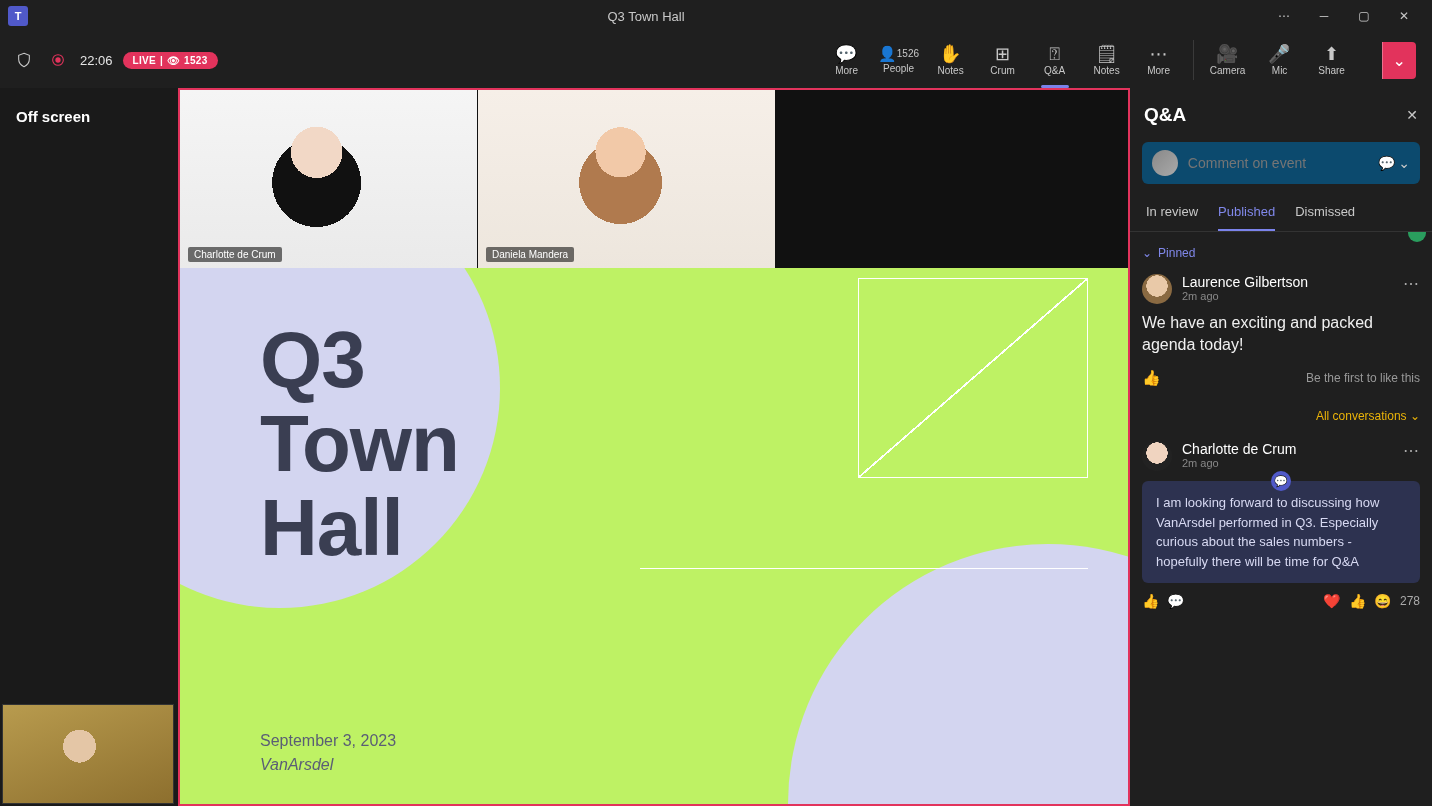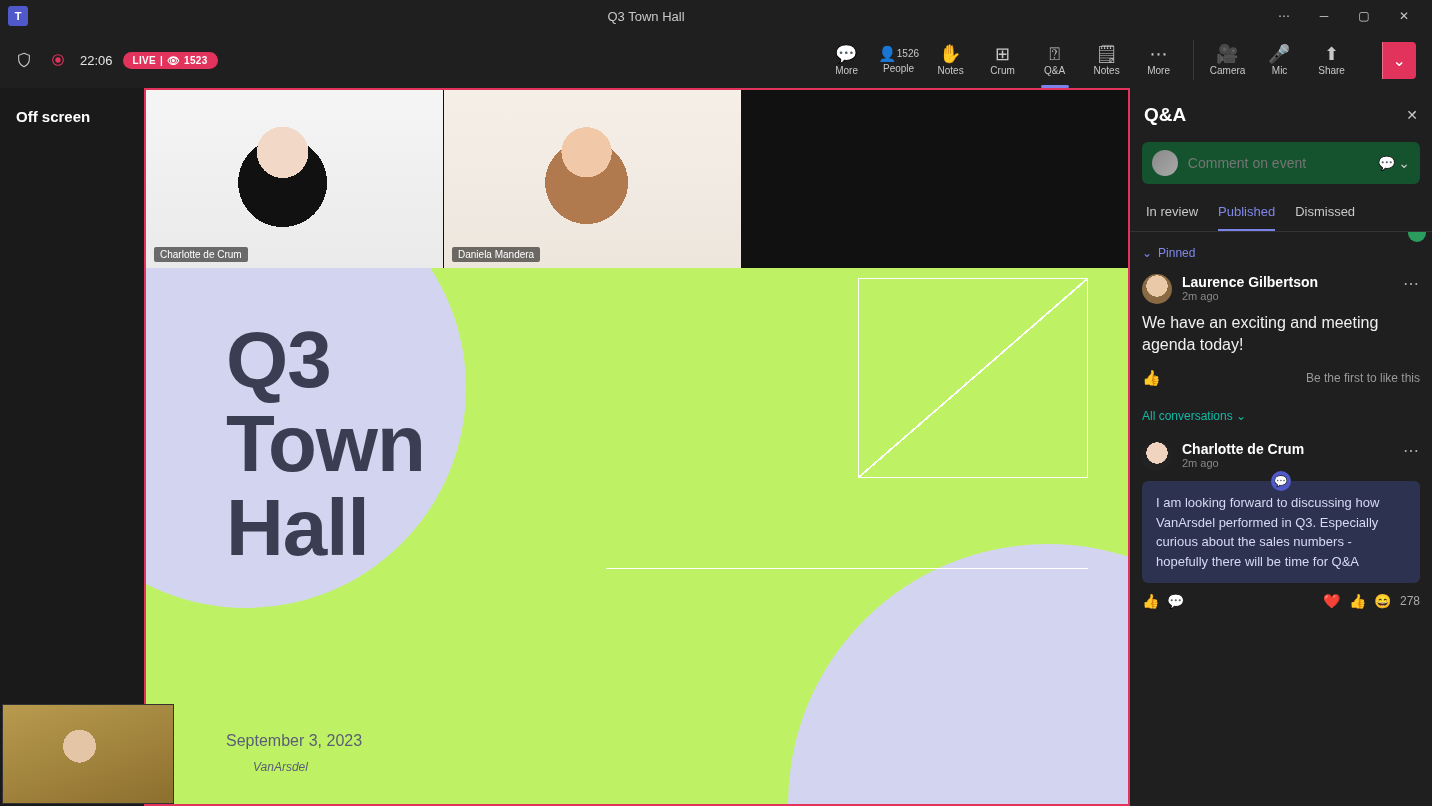--- a/index.html
+++ b/index.html
@@ -16,62 +16,62 @@
   .live-badge .eye { font-size: 10px; }
   .tool-spacer { flex: 1; }
   .tool-btns { display: flex; gap: 0; }
   .tool-btn { display: flex; flex-direction: column; align-items: center; justify-content: center; width: 52px; height: 48px; color: #c8c8c8; font-size: 10px; gap: 2px; position: relative; }
   .tool-btn .icon { font-size: 18px; line-height: 1; }
   .tool-btn.active::after { content: ""; position: absolute; bottom: -4px; left: 12px; right: 12px; height: 3px; background: #7b83eb; border-radius: 2px; }
   .end-btn-group { display: flex; margin-left: 14px; }
   .end-btn { background: #e2335c; color: #fff; font-size: 14px; font-weight: 600; padding: 9px 18px; border-radius: 4px 0 0 4px; display: flex; align-items: center; gap: 8px; }
   .end-drop { background: #e2335c; color: #fff; padding: 9px 10px; border-radius: 0 4px 4px 0; border-left: 1px solid rgba(255,255,255,.3); display: flex; align-items: center; }
   .content { flex: 1; display: flex; overflow: hidden; }
-  .left-rail { width: 144px; padding: 20px 16px; }
+  .left-rail { width: 178px; padding: 20px 16px; }
   .off-screen { font-size: 15px; font-weight: 600; color: #fff; }
   .stage { flex: 1; display: flex; flex-direction: column; border: 2px solid #e2335c; margin: 0; background: #000; position: relative; }
   .participants { height: 178px; display: flex; background: #111; }
   .participant { width: 297px; height: 178px; position: relative; background: linear-gradient(135deg,#ddd 0%,#eee 100%); margin-right: 1px; overflow: hidden; }
   .participant .name { position: absolute; bottom: 6px; left: 8px; background: rgba(0,0,0,.55); color: #fff; font-size: 10px; padding: 2px 6px; border-radius: 2px; }
   .p1 { background: radial-gradient(circle at 46% 35%, #f2d8c6 0 13%, transparent 13%), radial-gradient(circle at 46% 52%, #111 0 24%, transparent 19%), linear-gradient(180deg,#f5f5f5,#eaeaea); }
   .p2 { background: radial-gradient(circle at 48% 35%, #f2c9a8 0 13%, transparent 13%), radial-gradient(circle at 48% 52%, #b07a4e 0 23%, transparent 19%), linear-gradient(180deg,#f6efe8,#ede6dd); }
   .slide { flex: 1; background: #bef264; position: relative; overflow: hidden; }
   .slide-circle { position: absolute; left: -120px; top: -100px; width: 440px; height: 440px; background: #d3d5f0; border-radius: 50%; }
   .slide-circle2 { position: absolute; right: -180px; bottom: -260px; width: 520px; height: 520px; background: #d3d5f0; border-radius: 50%; }
   .slide-tri { position: absolute; right: 40px; top: 10px; width: 230px; height: 200px; border: 1px solid #fff; }
   .slide-tri::before { content:""; position:absolute; left:0; top:0; width:100%; height:100%; background: linear-gradient(to top left, transparent 49.7%, #fff 49.7% 50.3%, transparent 50.3%); }
   .slide-line { position:absolute; height:1px; background:#fff; left:460px; right:40px; top:300px; }
   .slide-title { position: absolute; left: 80px; top: 50px; font-size: 80px; font-weight: 700; color: #3a3e52; line-height: 1.05; letter-spacing: -1px; }
   .slide-date { position: absolute; left: 80px; bottom: 54px; font-size: 16px; color: #5a5e75; }
-  .slide-brand { position: absolute; left: 80px; bottom: 30px; font-size: 12px; color: #5a5e75; font-style: italic; margin-left: 27px; }
+  .slide-brand { position: absolute; left: 80px; bottom: 30px; font-size: 16px; color: #5a5e75; font-style: italic; }
   .self-view { position: fixed; left: 2px; bottom: 2px; width: 172px; height: 100px; background: radial-gradient(circle at 45% 42%, #e4c6a6 0 15%, transparent 15%), linear-gradient(160deg,#b89b4e,#8d6f2e); border: 1px solid #333; }
   .qa-panel { width: 302px; background: #1f1f1f; display: flex; flex-direction: column; padding: 0; }
   .qa-header { display: flex; align-items: center; justify-content: space-between; padding: 16px 14px 10px; }
   .qa-title { font-size: 19px; font-weight: 700; color: #fff; }
   .qa-close { color: #c8c8c8; font-size: 14px; }
-  .qa-input-row { margin: 6px 12px 10px; background: #14532d; border-radius: 6px; display: flex; align-items: center; padding: 8px 10px; gap: 10px; }
+  .qa-input-row { margin: 6px 12px 10px; background: #0c4a6e; border-radius: 6px; display: flex; align-items: center; padding: 8px 10px; gap: 10px; }
   .qa-avatar { width: 26px; height: 26px; border-radius: 50%; background: linear-gradient(135deg,#888,#aaa); }
   .qa-input { flex: 1; background: transparent; border: none; color: #aaa; font-size: 14px; }
   .qa-input-ico { color: #c8c8c8; font-size: 14px; display: flex; align-items: center; gap: 2px; }
   .qa-tabs { display: flex; gap: 20px; padding: 10px 16px 0; border-bottom: 1px solid #333; font-size: 13px; }
   .qa-tab { padding-bottom: 10px; color: #c8c8c8; }
   .qa-tab.active { color: #8088ea; border-bottom: 2px solid #7b83eb; }
   .qa-body { flex: 1; overflow-y: auto; padding: 14px 12px; }
   .pinned-row { display: flex; align-items: center; gap: 6px; font-size: 12px; color: #8088ea; margin-bottom: 8px; position: relative; }
   .pinned-dot { position:absolute; right:-6px; top:-22px; width:18px; height:18px; background:#2a9d5e; border-radius:50%; }
   .q-item { padding: 6px 0 14px; }
   .q-top { display: flex; align-items: flex-start; gap: 10px; }
   .q-avatar { width: 30px; height: 30px; border-radius: 50%; background: #888; flex-shrink:0; }
-  .q-author { font-size: 14px; font-weight: 700; color: #fff; }
+  .q-author { font-size: 14px; font-weight: 400; color: #fff; }
   .q-time { font-size: 11px; color: #888; }
   .q-more { color:#aaa; margin-left:auto; font-size: 16px; letter-spacing: 1px; }
   .q-text { font-size: 16px; line-height: 1.35; color: #f0f0f0; margin-top: 8px; }
   .q-foot { display:flex; align-items:center; justify-content:space-between; margin-top:14px; font-size:12px; color:#999; }
   .q-foot .thumb { font-size:15px; }
-  .all-conv { text-align:left; font-size:12px; color:#14b8a6; padding:8px 0 12px; }
+  .all-conv { text-align:right; font-size:12px; color:#eab308; padding:8px 0 12px; }
   .q-reply-card { background:#2d3250; border-radius:6px; padding:12px 14px; margin-top:10px; font-size:13px; line-height:1.5; color:#d7d9f2; position:relative; }
   .q-reply-badge { position:absolute; top:-10px; left:50%; transform:translateX(-50%); width:20px; height:20px; background:#5059c9; border-radius:50%; display:flex; align-items:center; justify-content:center; font-size:11px; color:#fff; }
   .q-react { display:flex; align-items:center; gap:8px; margin-top:10px; font-size:14px; }
   .q-react .spacer { flex:1; }
   .q-react .count { font-size:12px; color:#aaa; }
   svg { width: 1em; height: 1em; }
 </style>
 </head>
 <body>
 
@@ -206,21 +206,21 @@
       </div>
       <div class="q-item">
         <div class="q-top">
           <div class="q-avatar" style="background:radial-gradient(circle at 50% 40%,#e9c9a8 0 45%,#8a6a42 46%);"></div>
           <div>
             <div class="q-author">Laurence Gilbertson</div>
             <div class="q-time">2m ago</div>
           </div>
           <div class="q-more">⋯</div>
         </div>
-        <div class="q-text">We have an exciting and meeting agenda today!</div>
+        <div class="q-text">We have an exciting and packed agenda today!</div>
         <div class="q-foot">
           <span class="thumb">👍</span>
           <span>Be the first to like this</span>
         </div>
       </div>
       <div class="all-conv">
         <span>All conversations</span>
         <span> ⌄</span>
       </div>
       <div class="q-item">

